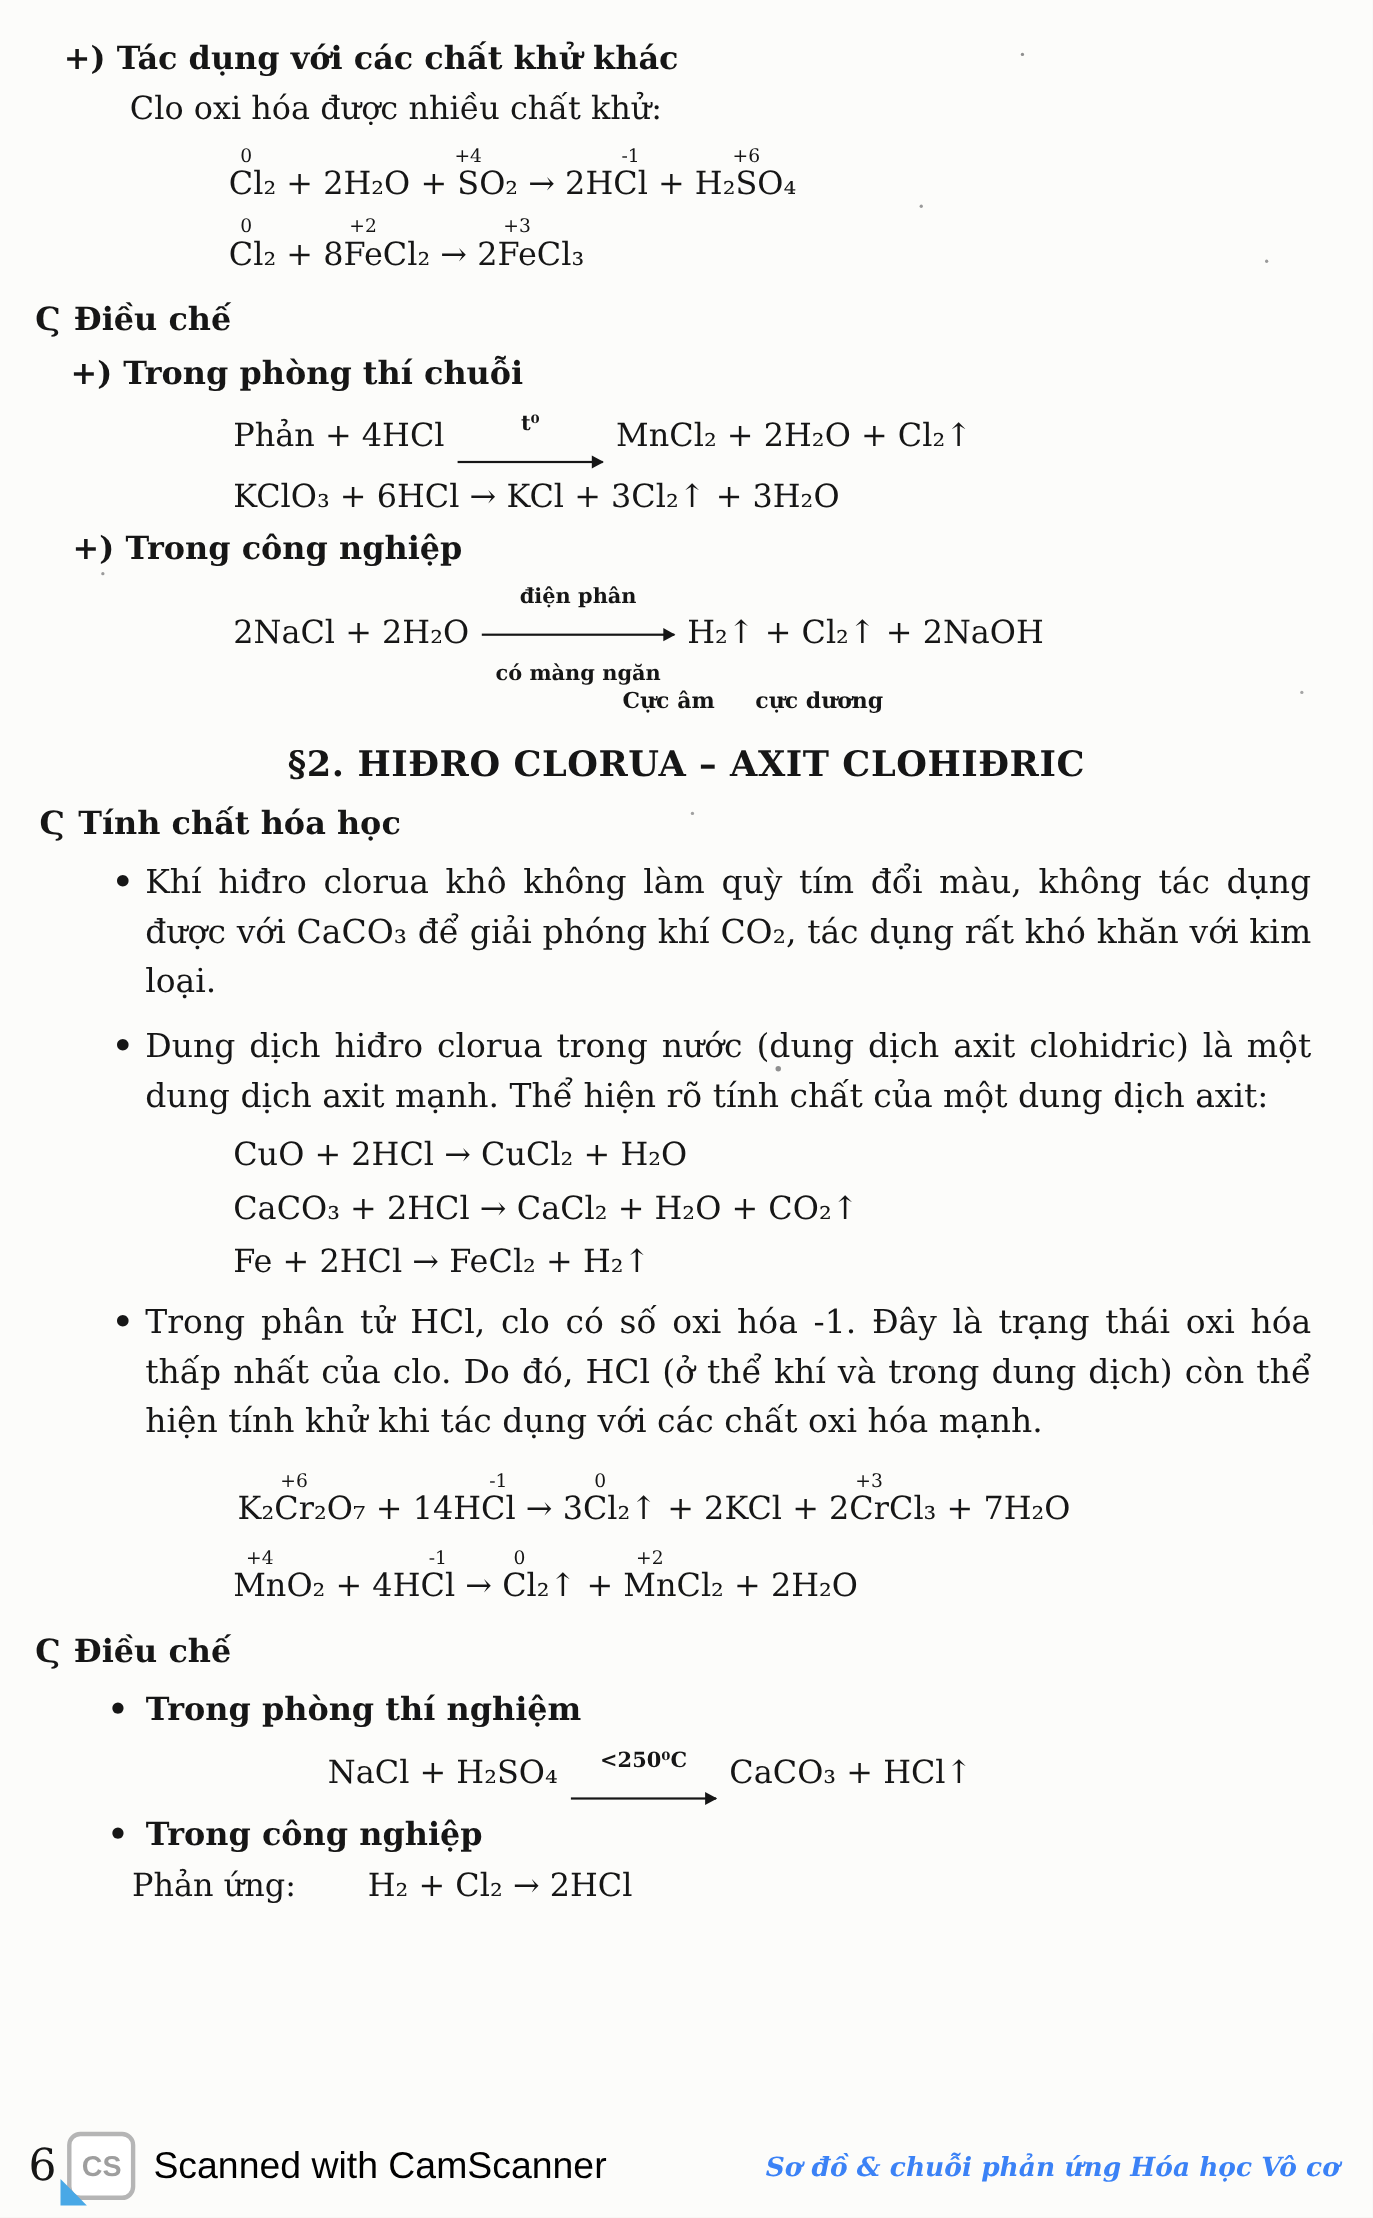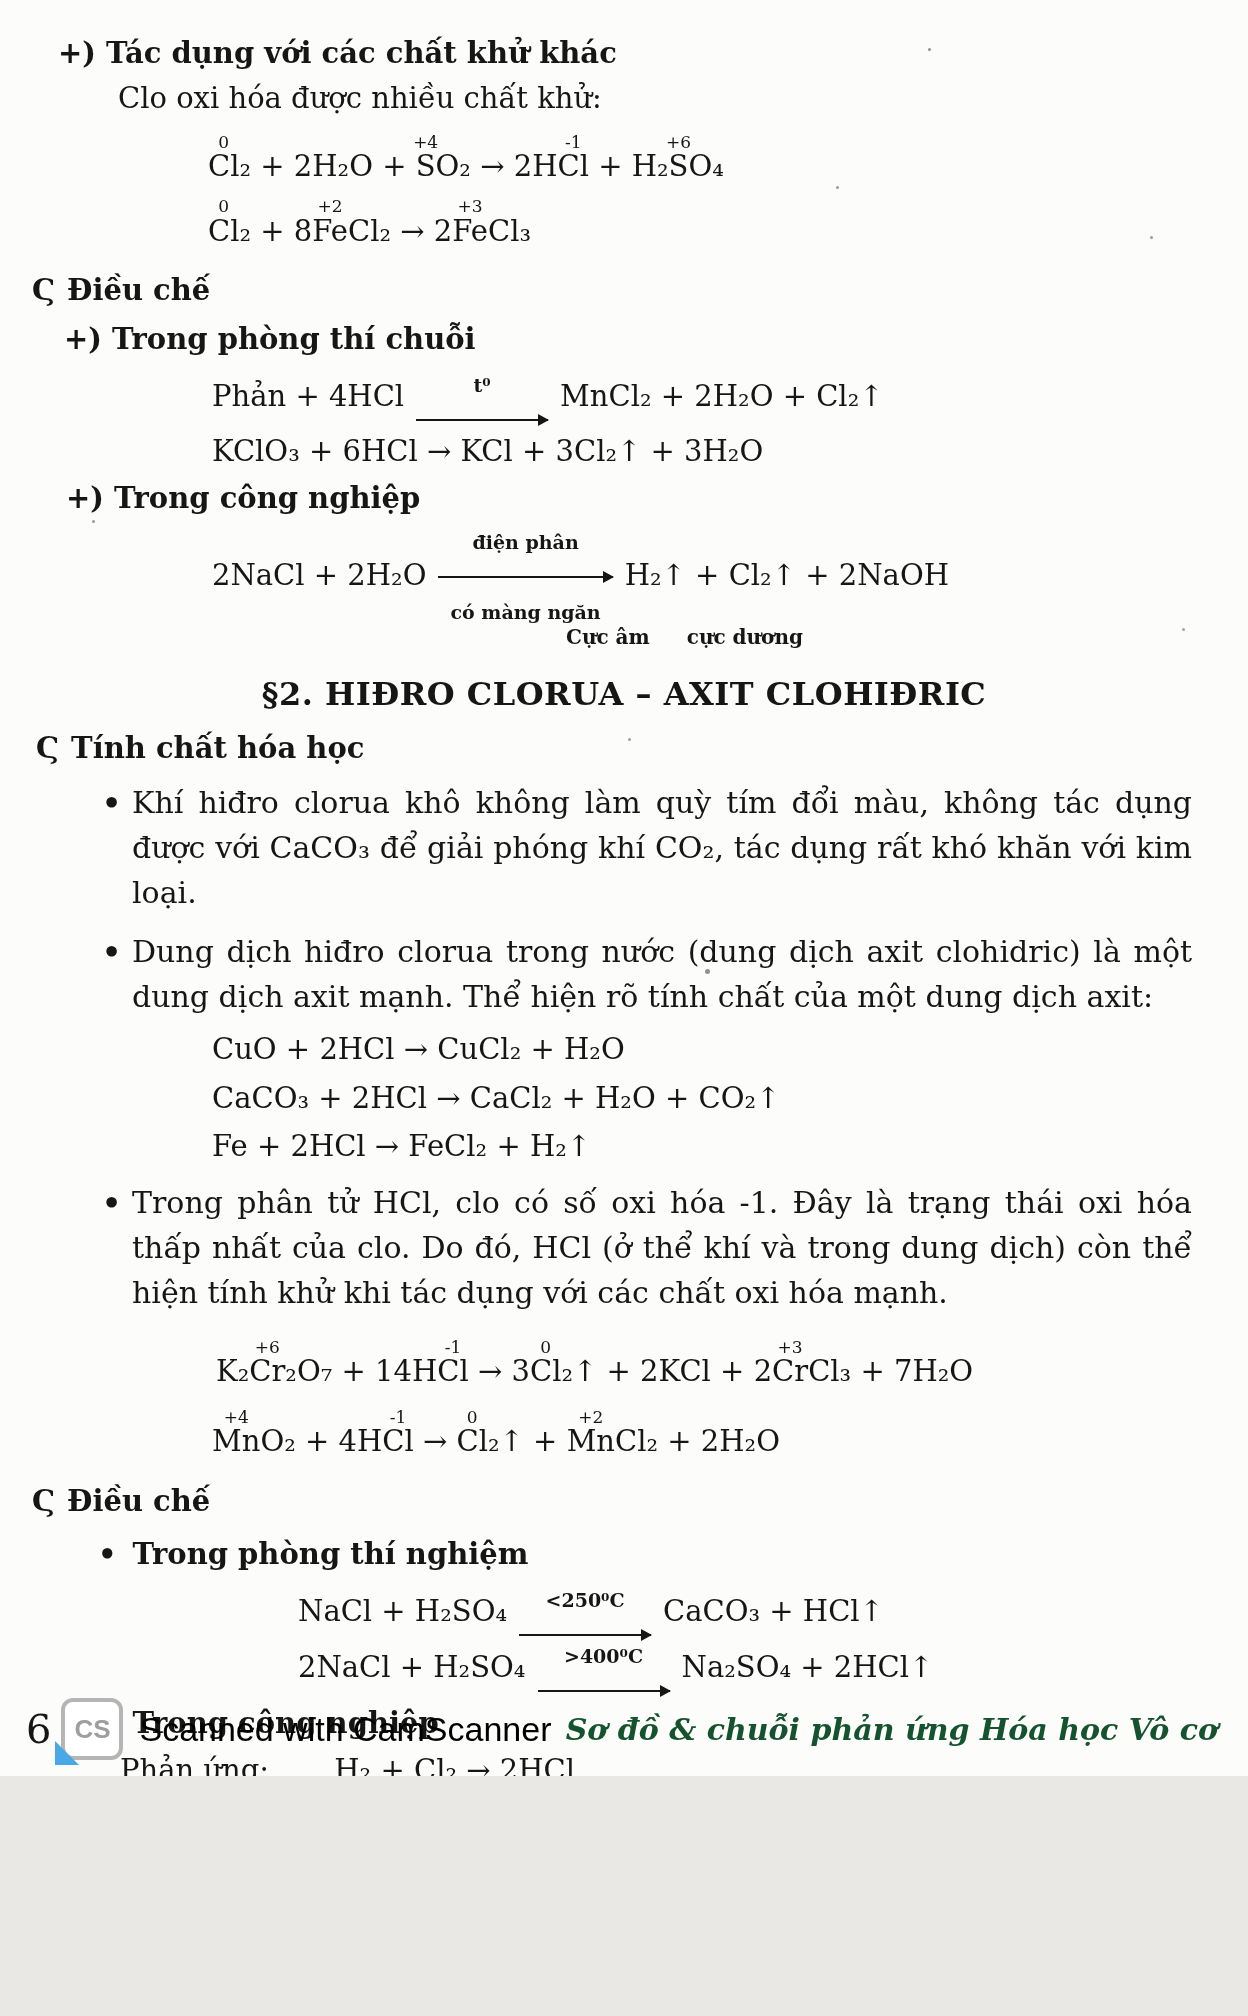--- a/index.html
+++ b/index.html
@@ -1,18 +1,18 @@
 <!DOCTYPE html>
 <html><head>
 <meta charset="utf-8">
 <style>
   html,body{margin:0;padding:0;}
   body{background:#e9e8e4;}
   .page{
-    position:relative;width:1248px;height:1776px;margin:0 auto;
+    position:relative;width:1248px;height:2016px;margin:0 auto;
     background:#fcfcfa;color:#161616;
     font-family:"DejaVu Serif","Liberation Serif",serif;
     font-size:29px;overflow:hidden;
   }
   .line{line-height:1.35;}
   .t-bold{font-weight:bold;}
   .eq{line-height:1.25;white-space:nowrap;}
   .marker{font-family:"DejaVu Serif","DejaVu Sans",sans-serif;font-weight:bold;margin-right:12px;}
   .heading{font-weight:bold;font-size:32px;text-align:center;letter-spacing:.5px;}
   .par{display:flex;line-height:1.5;font-size:30px;}
@@ -35,21 +35,21 @@
   .electrodes{font-size:20px;font-weight:bold;line-height:1.2;}
   
   .footer{position:absolute;left:26px;right:30px;bottom:16px;display:flex;align-items:center;}
   .pagenum{font-size:40px;}
   .cs-logo{position:relative;width:54px;height:54px;border:4px solid #b5b5b5;border-radius:12px;
     margin-left:10px;display:flex;align-items:center;justify-content:center;
     font-family:"Liberation Sans",sans-serif;font-weight:bold;font-size:26px;color:#9e9e9e;background:#fff;}
   .cs-fold{position:absolute;left:-10px;bottom:-9px;width:0;height:0;
     border-bottom:24px solid #49a8e6;border-right:24px solid transparent;}
   .watermark{margin-left:16px;font-family:"Liberation Sans",sans-serif;font-size:34px;color:#000000;}
-  .footer-right{margin-left:auto;font-style:italic;font-weight:bold;font-size:30px;color:#14532d;}
+  .footer-right{margin-left:auto;font-style:italic;font-weight:bold;font-size:24px;color:#3b82f6;}
   
   .specks{position:absolute;left:0;top:0;width:3px;height:3px;border-radius:50%;background:transparent;
     box-shadow:928px 48px 0 0 #8f8f8f, 836px 186px 0 0 #9a9a9a, 1150px 236px 0 0 #9a9a9a,
                92px 520px 0 0 #9a9a9a, 628px 738px 0 0 #a0a0a0, 706px 970px 0 1px #8f8f8f,
                846px 1242px 0 0 #9a9a9a, 1182px 628px 0 0 #a5a5a5;}
 </style>
 </head>
 <body>
 
 <div class="page">
@@ -127,24 +127,20 @@
 
   <div class="line t-bold" style="margin:14px 0 0 98px">
     <span class="bullet-sm">•</span><span>Trong phòng thí nghiệm</span>
   </div>
 
   <div class="eq" style="margin:16px 0 0 298px"><span>NaCl + H₂SO₄</span><span class="rxn-arrow">
         <span class="alabel top">&lt;250⁰C</span>
         <span class="shaft"></span>
       </span><span>CaCO₃ + HCl↑</span></div>
 
-  <div class="eq" style="margin:10px 0 0 298px"><span>2NaCl + H₂SO₄</span><span class="rxn-arrow">
-        <span class="alabel top">&gt;400⁰C</span>
-        <span class="shaft"></span>
-      </span><span>Na₂SO₄ + 2HCl↑</span></div>
 
   <div class="line t-bold" style="margin:12px 0 0 98px">
     <span class="bullet-sm">•</span><span>Trong công nghiệp</span>
   </div>
 
   <div class="line" style="margin:8px 0 0 120px">
     <span>Phản ứng:</span>
     <span style="margin-left:56px">H₂ + Cl₂ → 2HCl</span>
   </div>
 

